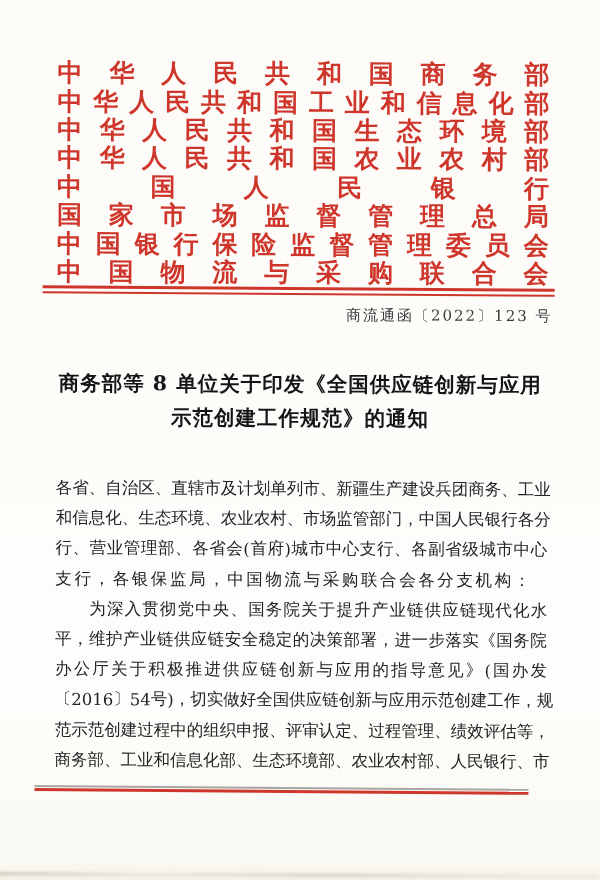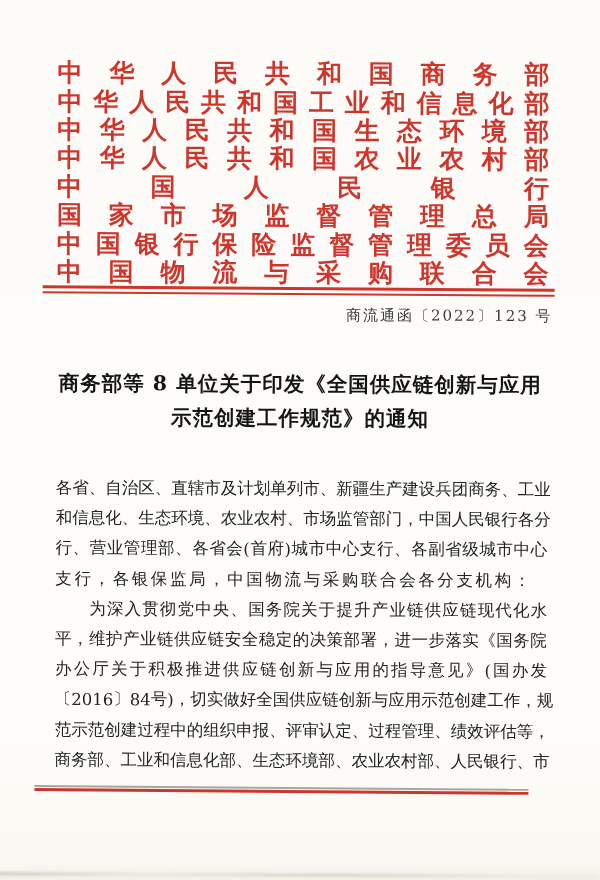--- a/index.html
+++ b/index.html
@@ -402,21 +402,21 @@
           <span>》</span>
           <span>(</span>
           <span>国</span>
           <span>办</span>
           <span>发</span>
         </div>
         <div class="body-line justify">
           <span>〔</span>
           <span>2016</span>
           <span>〕</span>
-          <span>84</span>
+          <span>54</span>
           <span>号</span>
           <span>)</span>
           <span>，</span>
           <span>切</span>
           <span>实</span>
           <span>做</span>
           <span>好</span>
           <span>全</span>
           <span>国</span>
           <span>供</span>

